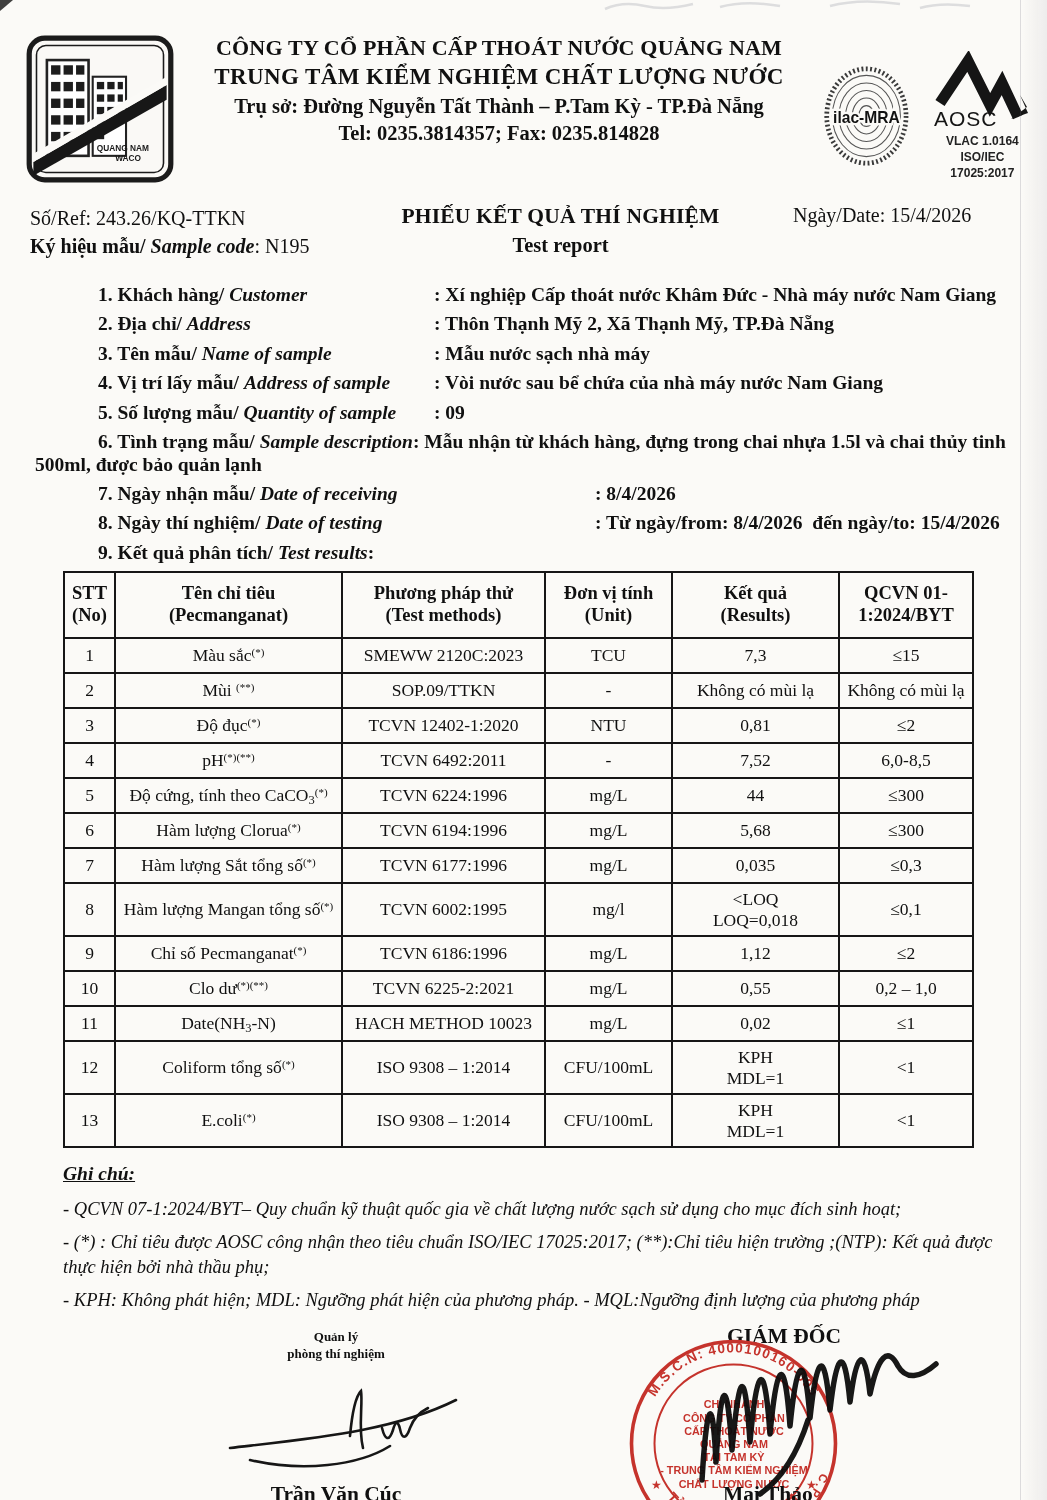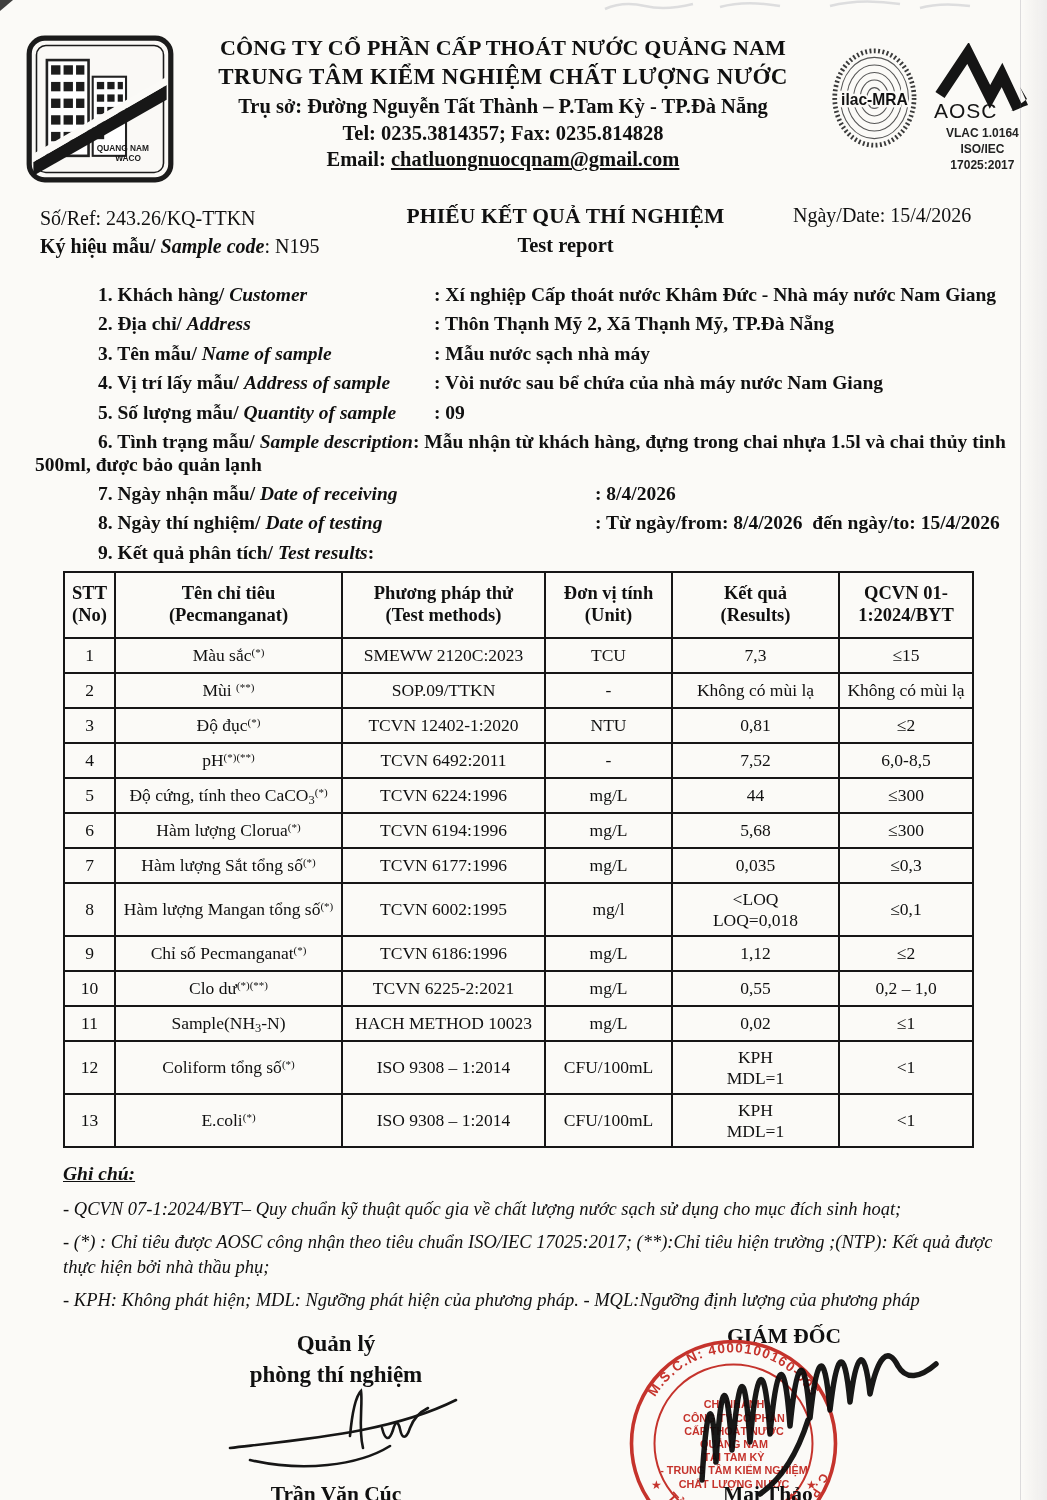--- a/index.html
+++ b/index.html
@@ -15,26 +15,26 @@
   
   .header{display:flex;padding:33px 12px 0 24px;}
   .logo-wrap{flex:0 0 152px;}
   .header-center{flex:1;text-align:center;line-height:1.2;}
   .org1{font-size:22px;font-weight:700;letter-spacing:.2px;margin:2px 0 0;}
   .org2{font-size:23px;font-weight:700;letter-spacing:.4px;margin:2px 0 0;}
   .addr{font-size:20.5px;font-weight:700;margin:3px 0 0;}
   .tel{font-size:20.5px;font-weight:700;margin:2px 0 0;}
   .emailline{font-size:20.5px;font-weight:700;margin:2px 0 0;}
   .email-link{text-decoration:underline;}
-  .header-right{flex:0 0 200px;display:flex;gap:11px;padding-top:10px;align-items:flex-start;}
+  .header-right{flex:0 0 200px;display:flex;gap:19px;padding-top:10px;align-items:center;}
   .aosc-col{text-align:center;font-family:"Liberation Sans",sans-serif;}
   .aosc-sub{font-size:12px;font-weight:700;color:#222;line-height:1.35;}
 
   
-  .ref-row{display:grid;grid-template-columns:340px 1fr 268px;padding:15px 28px 0 40px;align-items:start;}
+  .ref-row{display:grid;grid-template-columns:340px 1fr 268px;padding:15px 28px 0 30px;align-items:start;}
   .ref-left{font-size:20px;line-height:1.4;}
   .ref-line2 .vi{font-weight:700;}
   .ref-line2 .en{font-weight:700;font-style:italic;}
   .title-block{text-align:center;}
   .title-vi{font-size:21.5px;font-weight:700;letter-spacing:.2px;}
   .title-en{font-size:20.5px;font-weight:700;margin-top:5px;}
   .ref-date{font-size:20px;padding-left:42px;font-family:Liberation Serif, serif;}
 
   
   .info-list{margin:24px 34px 0 35px;font-size:19.5px;font-weight:700;}
@@ -59,21 +59,21 @@
   .sub{font-size:12.5px;position:relative;top:3px;}
 
   
   .notes{margin:13px 42px 0 63px;font-size:18.5px;font-style:italic;line-height:1.32;}
   .notes-heading{font-weight:700;text-decoration:underline;font-size:19.5px;margin:0 0 10px 0;}
   .note-item{margin-bottom:9px;}
 
   
   .sig-section{position:relative;height:240px;margin-top:8px;}
   .sig-left-title{position:absolute;left:210px;top:6px;width:252px;text-align:center;
-        font-size:23px;font-weight:700;line-height:1.35;}
+        font-size:13px;font-weight:700;line-height:1.35;}
   .sig-left-svg{position:absolute;left:222px;top:62px;z-index:2;}
   .sig-left-name{position:absolute;left:210px;top:160px;width:252px;text-align:center;
         font-size:21.5px;font-weight:700;}
   .sig-right-title{position:absolute;left:727px;top:2px;font-size:21.5px;font-weight:700;z-index:1;}
   .stamp{position:absolute;left:626px;top:14px;width:216px;height:216px;z-index:1;}
   .stamp svg{position:absolute;left:0;top:0;}
   .stamp-center{position:absolute;left:28px;top:44px;width:160px;height:130px;display:flex;
         flex-direction:column;align-items:center;justify-content:center;
         font-family:"Liberation Sans",sans-serif;font-weight:700;font-size:10.8px;
         line-height:1.22;text-align:center;}
@@ -135,21 +135,20 @@
         <text x="95" y="113" font-size="8" font-weight="bold" text-anchor="middle" fill="#1a1a1a" font-family="Liberation Sans, sans-serif">QUANG NAM</text>
         <text x="100" y="123" font-size="8" font-weight="bold" text-anchor="middle" fill="#1a1a1a" font-family="Liberation Sans, sans-serif">WACO</text>
       </svg>
     </div>
 
     <div class="header-center">
       <div class="org1">CÔNG TY CỔ PHẦN CẤP THOÁT NƯỚC QUẢNG NAM</div>
       <div class="org2">TRUNG TÂM KIỂM NGHIỆM CHẤT LƯỢNG NƯỚC</div>
       <div class="addr">Trụ sở: Đường Nguyễn Tất Thành – P.Tam Kỳ -  TP.Đà Nẵng</div>
       <div class="tel">Tel: 0235.3814357; Fax: 0235.814828</div>
-      <div class="emailline"><span>Email: </span><span class="email-link">chatluongnuocqnam@gmail.com</span></div>
     </div>
 
     <div class="header-right">
       <svg width="94" height="110" viewBox="0 0 94 110">
         <ellipse cx="47" cy="55" rx="42" ry="50" fill="none" stroke="#3a3a3a" stroke-width="5" stroke-dasharray="2 2.6"></ellipse>
         <ellipse cx="47" cy="55" rx="36" ry="43" fill="none" stroke="#555" stroke-width="1.1"></ellipse>
         <ellipse cx="47" cy="55" rx="29" ry="35" fill="none" stroke="#555" stroke-width="1.1"></ellipse>
         <ellipse cx="47" cy="55" rx="22" ry="27" fill="none" stroke="#555" stroke-width="1.1"></ellipse>
         <ellipse cx="47" cy="55" rx="15" ry="19" fill="none" stroke="#555" stroke-width="1.1"></ellipse>
         <ellipse cx="47" cy="55" rx="8" ry="11" fill="none" stroke="#555" stroke-width="1.1"></ellipse>
@@ -369,21 +368,21 @@
           <td class="c-unit">mg/L</td>
           <td class="c-result">
             <div>0,55</div>
           </td>
           <td class="c-limit">
             <div>0,2 – 1,0</div>
           </td>
         </tr>
         <tr>
           <td class="c-no">11</td>
-          <td class="c-param"><span>Sample(NH</span><span class="sub">3</span><span>-N)</span></td>
+          <td class="c-param"><span>Date(NH</span><span class="sub">3</span><span>-N)</span></td>
           <td class="c-method">HACH METHOD 10023</td>
           <td class="c-unit">mg/L</td>
           <td class="c-result">
             <div>0,02</div>
           </td>
           <td class="c-limit">
             <div>≤1</div>
           </td>
         </tr>
         <tr class="tall">

